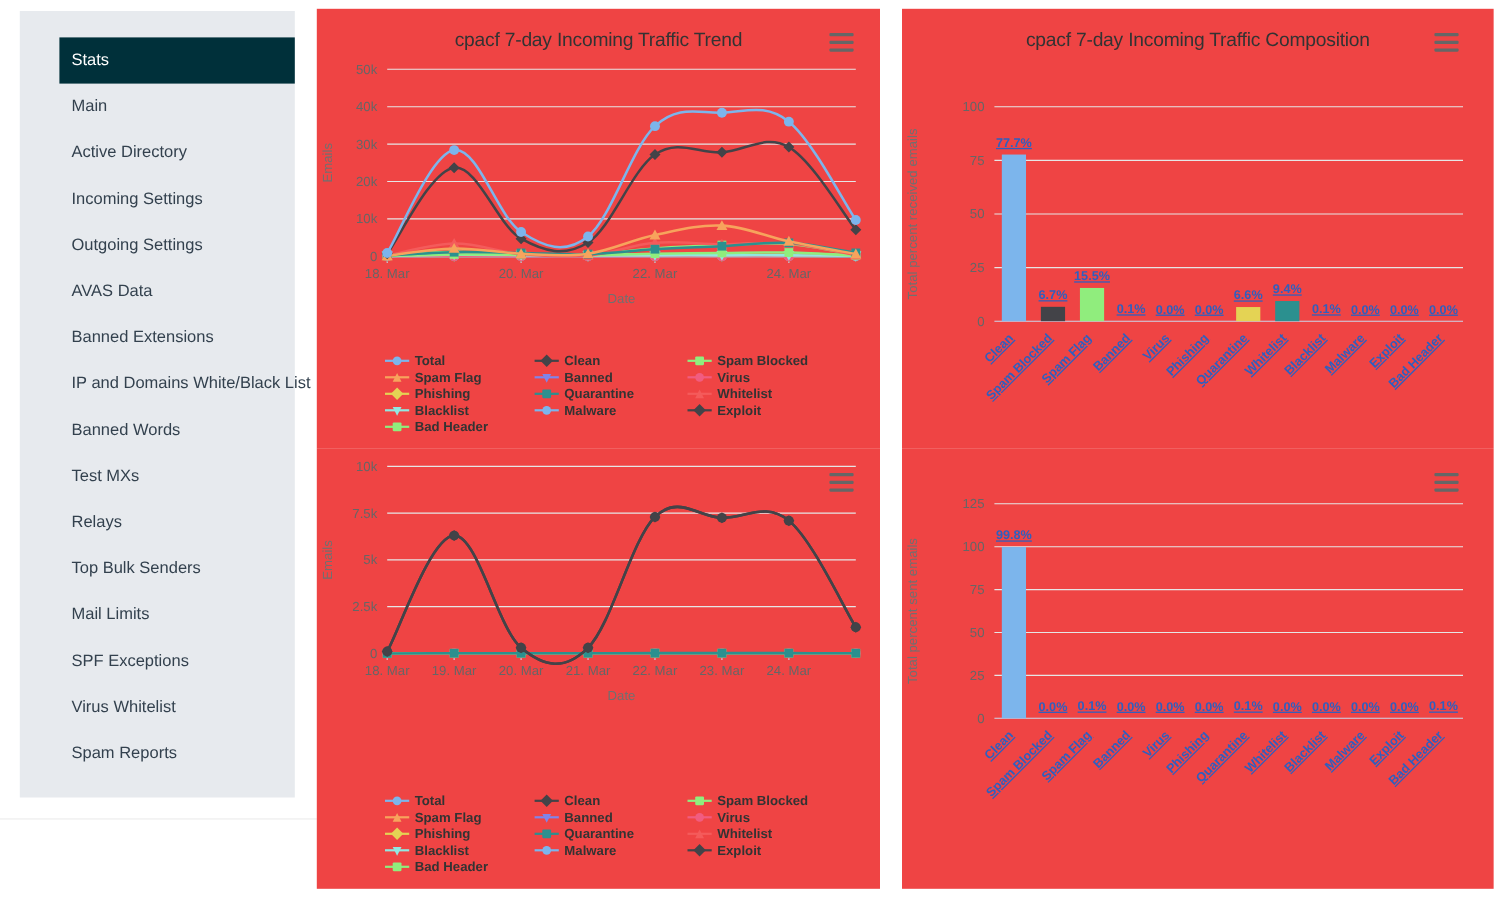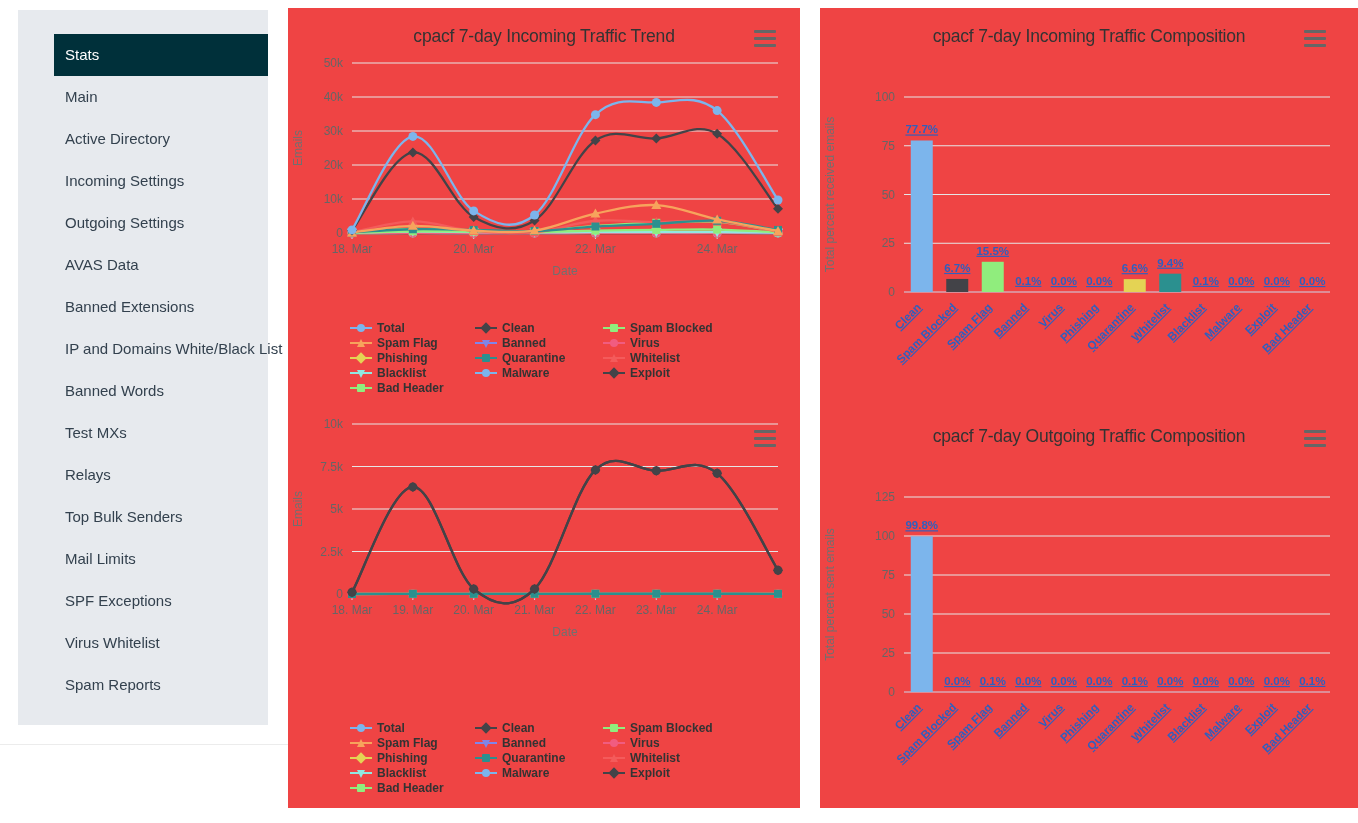--- a/index.html
+++ b/index.html
@@ -56,21 +56,21 @@
   .datalabel {
     font-family: "Liberation Sans", sans-serif; font-size: 11.5px;
     fill: #2f5fbf; font-weight: bold; text-decoration: underline;
   }
   .catlabel {
     font-family: "Liberation Sans", sans-serif; font-size: 11.5px;
     fill: #2f5fbf; font-weight: bold; text-decoration: underline;
   }
 
   
-  .legend { position: absolute; display: flex; gap: 0px; }
+  .legend { position: absolute; display: flex; gap: 11px; }
   .legend-col { display: flex; flex-direction: column; }
   .legend-item {
     display: flex; align-items: center; height: 15px; margin-bottom: 0px;
     font-size: 12px; color: #333333; font-weight: bold; cursor: pointer;
     white-space: nowrap;
   }
   .legend-sym { width: 22px; height: 12px; margin-right: 5px; position: relative; flex: none; }
   .legend-sym i {
     position: absolute; left: 0; top: 5px; width: 22px; height: 2.4px; display: block;
   }
@@ -629,21 +629,20 @@
               <i style="background:#434348"></i>
               <b class="mk-diamond" style="background:#434348"></b>
             </span>
             <span>Exploit</span>
           </div>
         </div>
       </div>
   </div>
 
   <div class="panel" id="panel-outgoing-comp" style="left:820px; top:408px; width:538px; height:400px;">
-    <div class="panel-title" style="margin-top:18px;">cpacf 7-day Outgoing Traffic Composition</div>
     <div class="burger" style="right:32px; top:22px;">
       <span></span>
         <span></span>
         <span></span>
     </div>
     <div id="svg-outgoing-comp">
         <svg width="538" height="355">
           <line x1="84" y1="245" x2="510" y2="245" class="axis-line"></line>
           <text x="75" y="249" text-anchor="end" class="ax-label">0</text>
           <line x1="84" y1="206" x2="510" y2="206" class="grid"></line>

